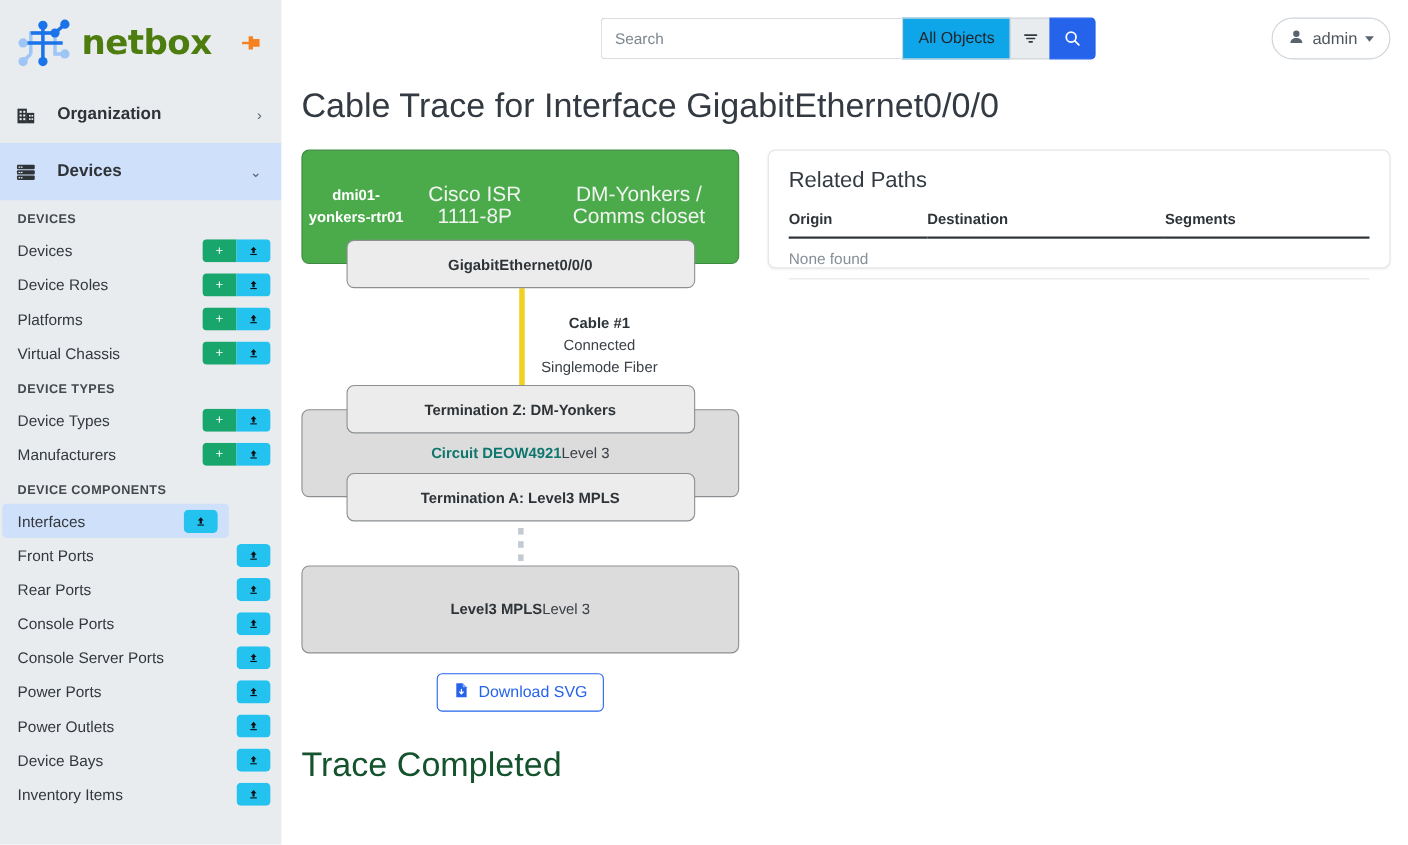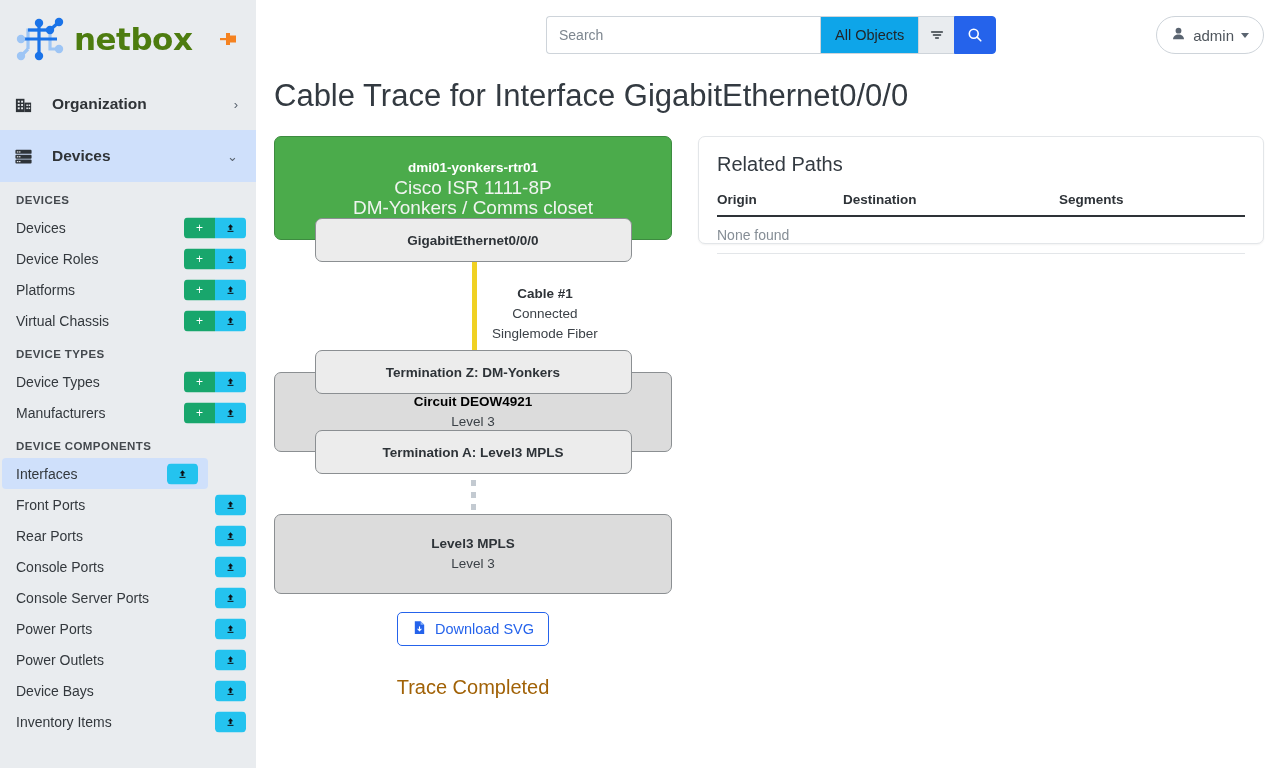--- a/index.html
+++ b/index.html
@@ -122,21 +122,21 @@
     padding: 8px 0 0 18px;
   }
 
   .content { display: flex; padding: 22px 16px 0 18px; gap: 26px; }
 
   
   .trace-col { width: 398px; flex: 0 0 398px; position: relative; }
 
   .node-box {
     border-radius: 7px; border: 1px solid #8f9396;
-    display: flex; flex-direction: column; align-items: center; justify-content: center;
+    display: flex; flex-direction: row; align-items: center; justify-content: center;
     text-align: center;
   }
   .node-device {
     background: #4bab4b; border-color: #3d8b40;
     height: 104px; width: 398px;
   }
   .node-device .nb-t1 { font-size: 13.5px; font-weight: bold; color: #fff; line-height: 20px; }
   .node-device .nb-t2 { font-size: 19px; color: #f0f4f0; line-height: 20px; }
 
   .node-term {
@@ -144,21 +144,21 @@
     height: 44px; width: 317px; margin: 0 auto;
     font-size: 13.5px; font-weight: bold; color: #2e3338; text-align: right;
   }
   .node-term-overlap-top { margin-top: -22px; position: relative; z-index: 3; }
 
   .node-grey {
     background: #dcdcdc; border-color: #8b8f92;
     width: 398px;
   }
   .circuit-box { height: 80px; margin-top: -22px; position: relative; z-index: 1; }
-  .circuit-box .cb-t1 { font-size: 13.5px; font-weight: bold; color: #000000; line-height: 20px; }
+  .circuit-box .cb-t1 { font-size: 13.5px; font-weight: bold; color: #0f766e; line-height: 20px; }
   .circuit-box .cb-t2 { font-size: 13.5px; color: #3b4147; line-height: 20px; }
 
   .provider-box { height: 80px; }
   .provider-box .pb-t1 { font-size: 13.5px; font-weight: bold; color: #2e3338; line-height: 20px; }
   .provider-box .pb-t2 { font-size: 13.5px; color: #3b4147; line-height: 20px; }
 
   
   .cable-seg { height: 110px; position: relative; }
   .cable-line {
     position: absolute; left: 198px; top: 0; width: 5px; height: 110px;
@@ -176,21 +176,21 @@
 
   .dl-wrap { text-align: center; padding-top: 18px; }
   .dl-btn {
     display: inline-flex; align-items: center; gap: 8px;
     border: 1px solid #2563eb; border-radius: 5px;
     background: #fff; color: #2563eb; font-size: 14.5px;
     padding: 7px 14px; cursor: pointer;
     font-family: "Liberation Sans", sans-serif;
   }
   .trace-done {
-    text-align: center; color: #a16207; font-size: 20px;
+    color: #14532d; font-size: 31px;
     padding-top: 30px;
   }
 
   
   .rp-card {
     width: 566px; flex: 0 0 566px; height: 108px;
     background: #fff; border: 1px solid #e3e6e9; border-radius: 7px;
     padding: 16px 18px; align-self: flex-start;
     box-shadow: 0 1px 2px rgba(0,0,0,.05);
   }

